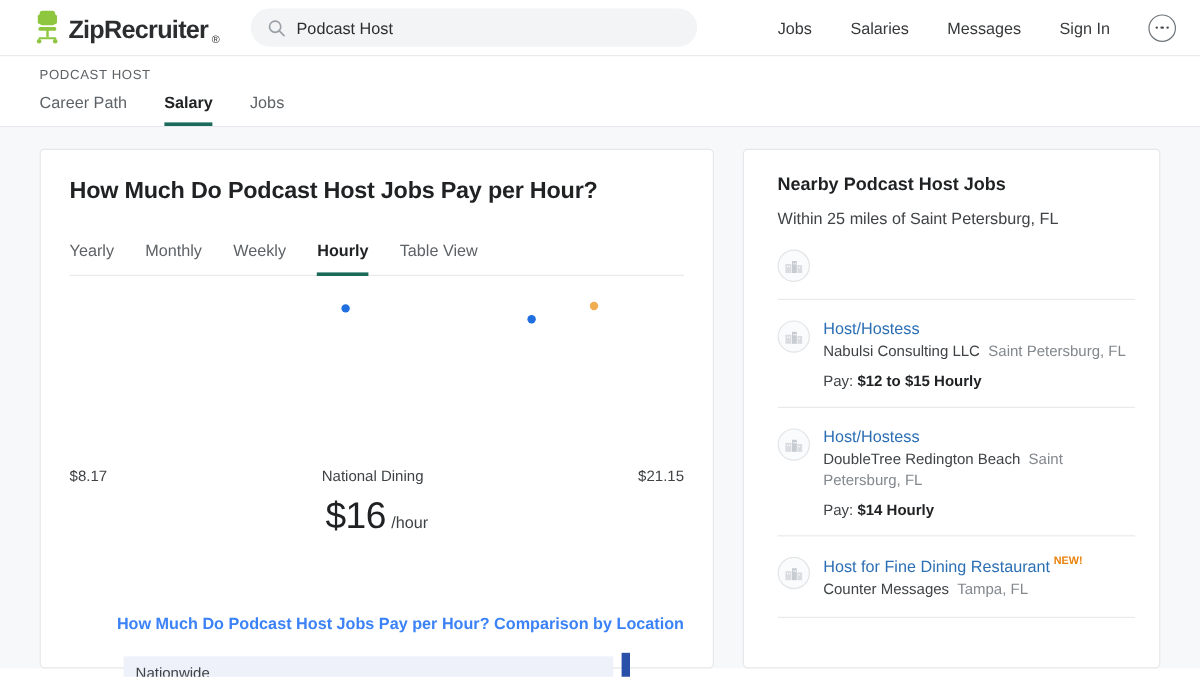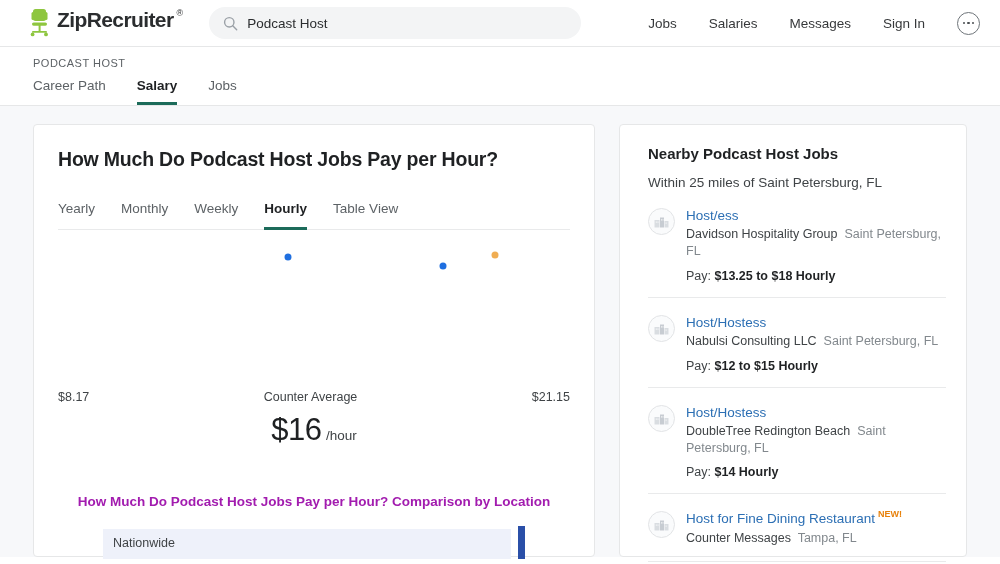--- a/index.html
+++ b/index.html
@@ -13,21 +13,21 @@
 
   
   .header {
     height: 47px;
     display: flex;
     align-items: center;
     padding: 0 20px 0 28px;
     border-bottom: 1px solid #e6e7e8;
     background: #fff;
   }
-  .logo-wrap { display: flex; align-items: flex-start; gap: 3px; }
+  .logo-wrap { display: flex; align-items: flex-end; gap: 3px; }
   .logo-chair { width: 26px; height: 30px; display: block; }
   .logo-text {
     font-size: 21px; font-weight: 700; letter-spacing: -0.6px;
     color: #2b2d2f;
   }
   .logo-tm { font-size: 9px; vertical-align: super; color: #2b2d2f; }
 
   .search-box {
     margin-left: 26px;
     width: 372px; height: 32px;
@@ -128,23 +128,23 @@
   }
   .axis-mid { color: #3f4346; font-size: 12.5px; }
 
   .avg-row {
     text-align: center; margin-top: 8px;
   }
   .avg-amount { font-size: 31px; font-weight: 400; color: #1f2123; letter-spacing: -0.5px;}
   .avg-unit { font-size: 13.5px; color: #3f4346; }
 
   .compare-title {
-    margin-top: 46px;
-    text-align: center;
-    font-size: 13.5px; font-weight: 700; color: #a21caf;
+    margin-top: 64px;
+    text-align: right;
+    font-size: 13.5px; font-weight: 700; color: #3b82f6;
   }
   .compare-chart { margin-top: 20px; padding: 0 45px; position: relative; }
   .compare-row { position: relative; height: 40px; }
   .compare-track {
     position: absolute; left: 0; right: 14px; top: 0; height: 30px;
     background: #eef1fa;
   }
   .compare-marker {
     position: absolute; right: 0; top: -3px; width: 7px; height: 33px;
     background: #2a4fa8;
@@ -279,21 +279,21 @@
             <span class="dot orange" style="bottom: 122.4px;"></span>
           </div>
           <div class="bar-col">
             <div class="bar" style="height: 30%;"></div>
           </div>
         </div>
     </div>
 
     <div class="axis-row">
       <span>$8.17</span>
-      <span class="axis-mid">Counter Average</span>
+      <span class="axis-mid">National Dining</span>
       <span>$21.15</span>
     </div>
 
     <div class="avg-row">
       <span class="avg-amount">$16</span>
       <span class="avg-unit">/hour</span>
     </div>
 
     <div class="compare-title">How Much Do Podcast Host Jobs Pay per Hour? Comparison by Location</div>
 
@@ -316,25 +316,20 @@
               <rect x="0.5" y="5" width="5" height="7.5" fill="#d9dde1"></rect>
               <rect x="6" y="2.5" width="4" height="10" fill="#c7ccd2"></rect>
               <rect x="10.5" y="6" width="4" height="6.5" fill="#d9dde1"></rect>
               <rect x="1.8" y="6.6" width="1" height="1" fill="#fff"></rect>
               <rect x="3.5" y="6.6" width="1" height="1" fill="#fff"></rect>
               <rect x="7" y="4.4" width="1" height="1" fill="#fff"></rect>
               <rect x="8.5" y="4.4" width="1" height="1" fill="#fff"></rect>
               <rect x="11.6" y="7.6" width="1" height="1" fill="#fff"></rect>
             </svg>
           </div>
-          <div class="job-body">
-            <div><a class="job-title" href="#">Host/ess</a></div>
-            <div class="job-meta"><span>Davidson Hospitality Group</span><span class="job-loc">&nbsp; Saint Petersburg, FL</span></div>
-            <div class="job-pay"><span>Pay: </span><b>$13.25 to $18 Hourly</b></div>
-          </div>
         </div>
         <div class="job">
           <div class="job-logo">
             <svg width="15" height="13" viewBox="0 0 15 13">
               <rect x="0.5" y="5" width="5" height="7.5" fill="#d9dde1"></rect>
               <rect x="6" y="2.5" width="4" height="10" fill="#c7ccd2"></rect>
               <rect x="10.5" y="6" width="4" height="6.5" fill="#d9dde1"></rect>
               <rect x="1.8" y="6.6" width="1" height="1" fill="#fff"></rect>
               <rect x="3.5" y="6.6" width="1" height="1" fill="#fff"></rect>
               <rect x="7" y="4.4" width="1" height="1" fill="#fff"></rect>

